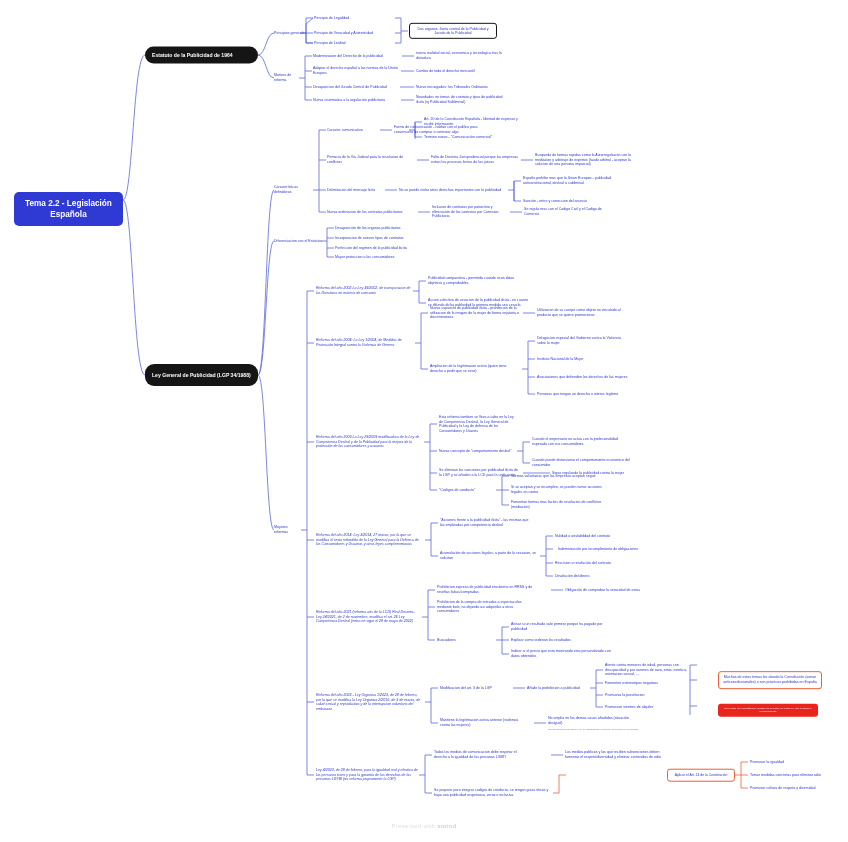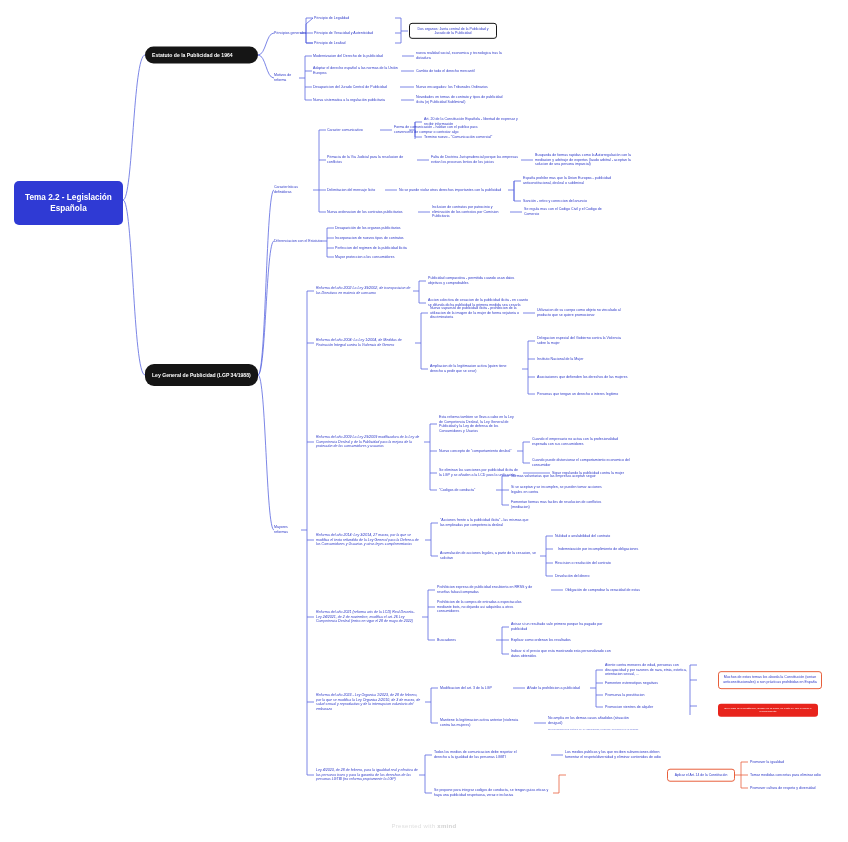--- a/index.html
+++ b/index.html
@@ -236,21 +236,21 @@
 
       <path d="M553 793 L559 793" stroke="#e8603c"></path>
       <path d="M559 775 L559 793" stroke="#e8603c"></path>
       <path d="M559 775 L566 775" stroke="#e8603c"></path>
       <path d="M735 775 L741 775" stroke="#e8603c"></path>
       <path d="M741 762 L741 788" stroke="#e8603c"></path>
       <path d="M741 762 L748 762 M741 775 L748 775 M741 788 L748 788" stroke="#e8603c"></path>
     </g>
   </svg>
 
-  <div class="root-node" style="left:14px; top:203px; width:109px; height:44px;">Tema 2.2 - Legislación Española</div>
+  <div class="root-node" style="left:14px; top:209px; width:109px; height:34px;">Tema 2.2 - Legislación Española</div>
 
   <div class="pill-node" style="left:145px; top:55px; width:113px; height:17px;">Estatuto de la Publicidad de 1964</div>
   <div class="pill-node" style="left:145px; top:375px; width:113px; height:22px;">Ley General de Publicidad (LGP 34/1988)</div>
 
   <div class="node" style="left:274px; top:33px; width:34px;">Principios generales</div>
   <div class="node" style="left:314px; top:18px; width:78px;">Principio de Legalidad</div>
   <div class="node" style="left:314px; top:33px; width:86px;">Principio de Veracidad y Autenticidad</div>
   <div class="node" style="left:314px; top:43px; width:78px;">Principio de Lealtad</div>
   <div class="box-node" style="left:409px; top:31px; width:88px;">Dos organos: Junta central de la Publicidad y Jurado de la Publicidad</div>
 

